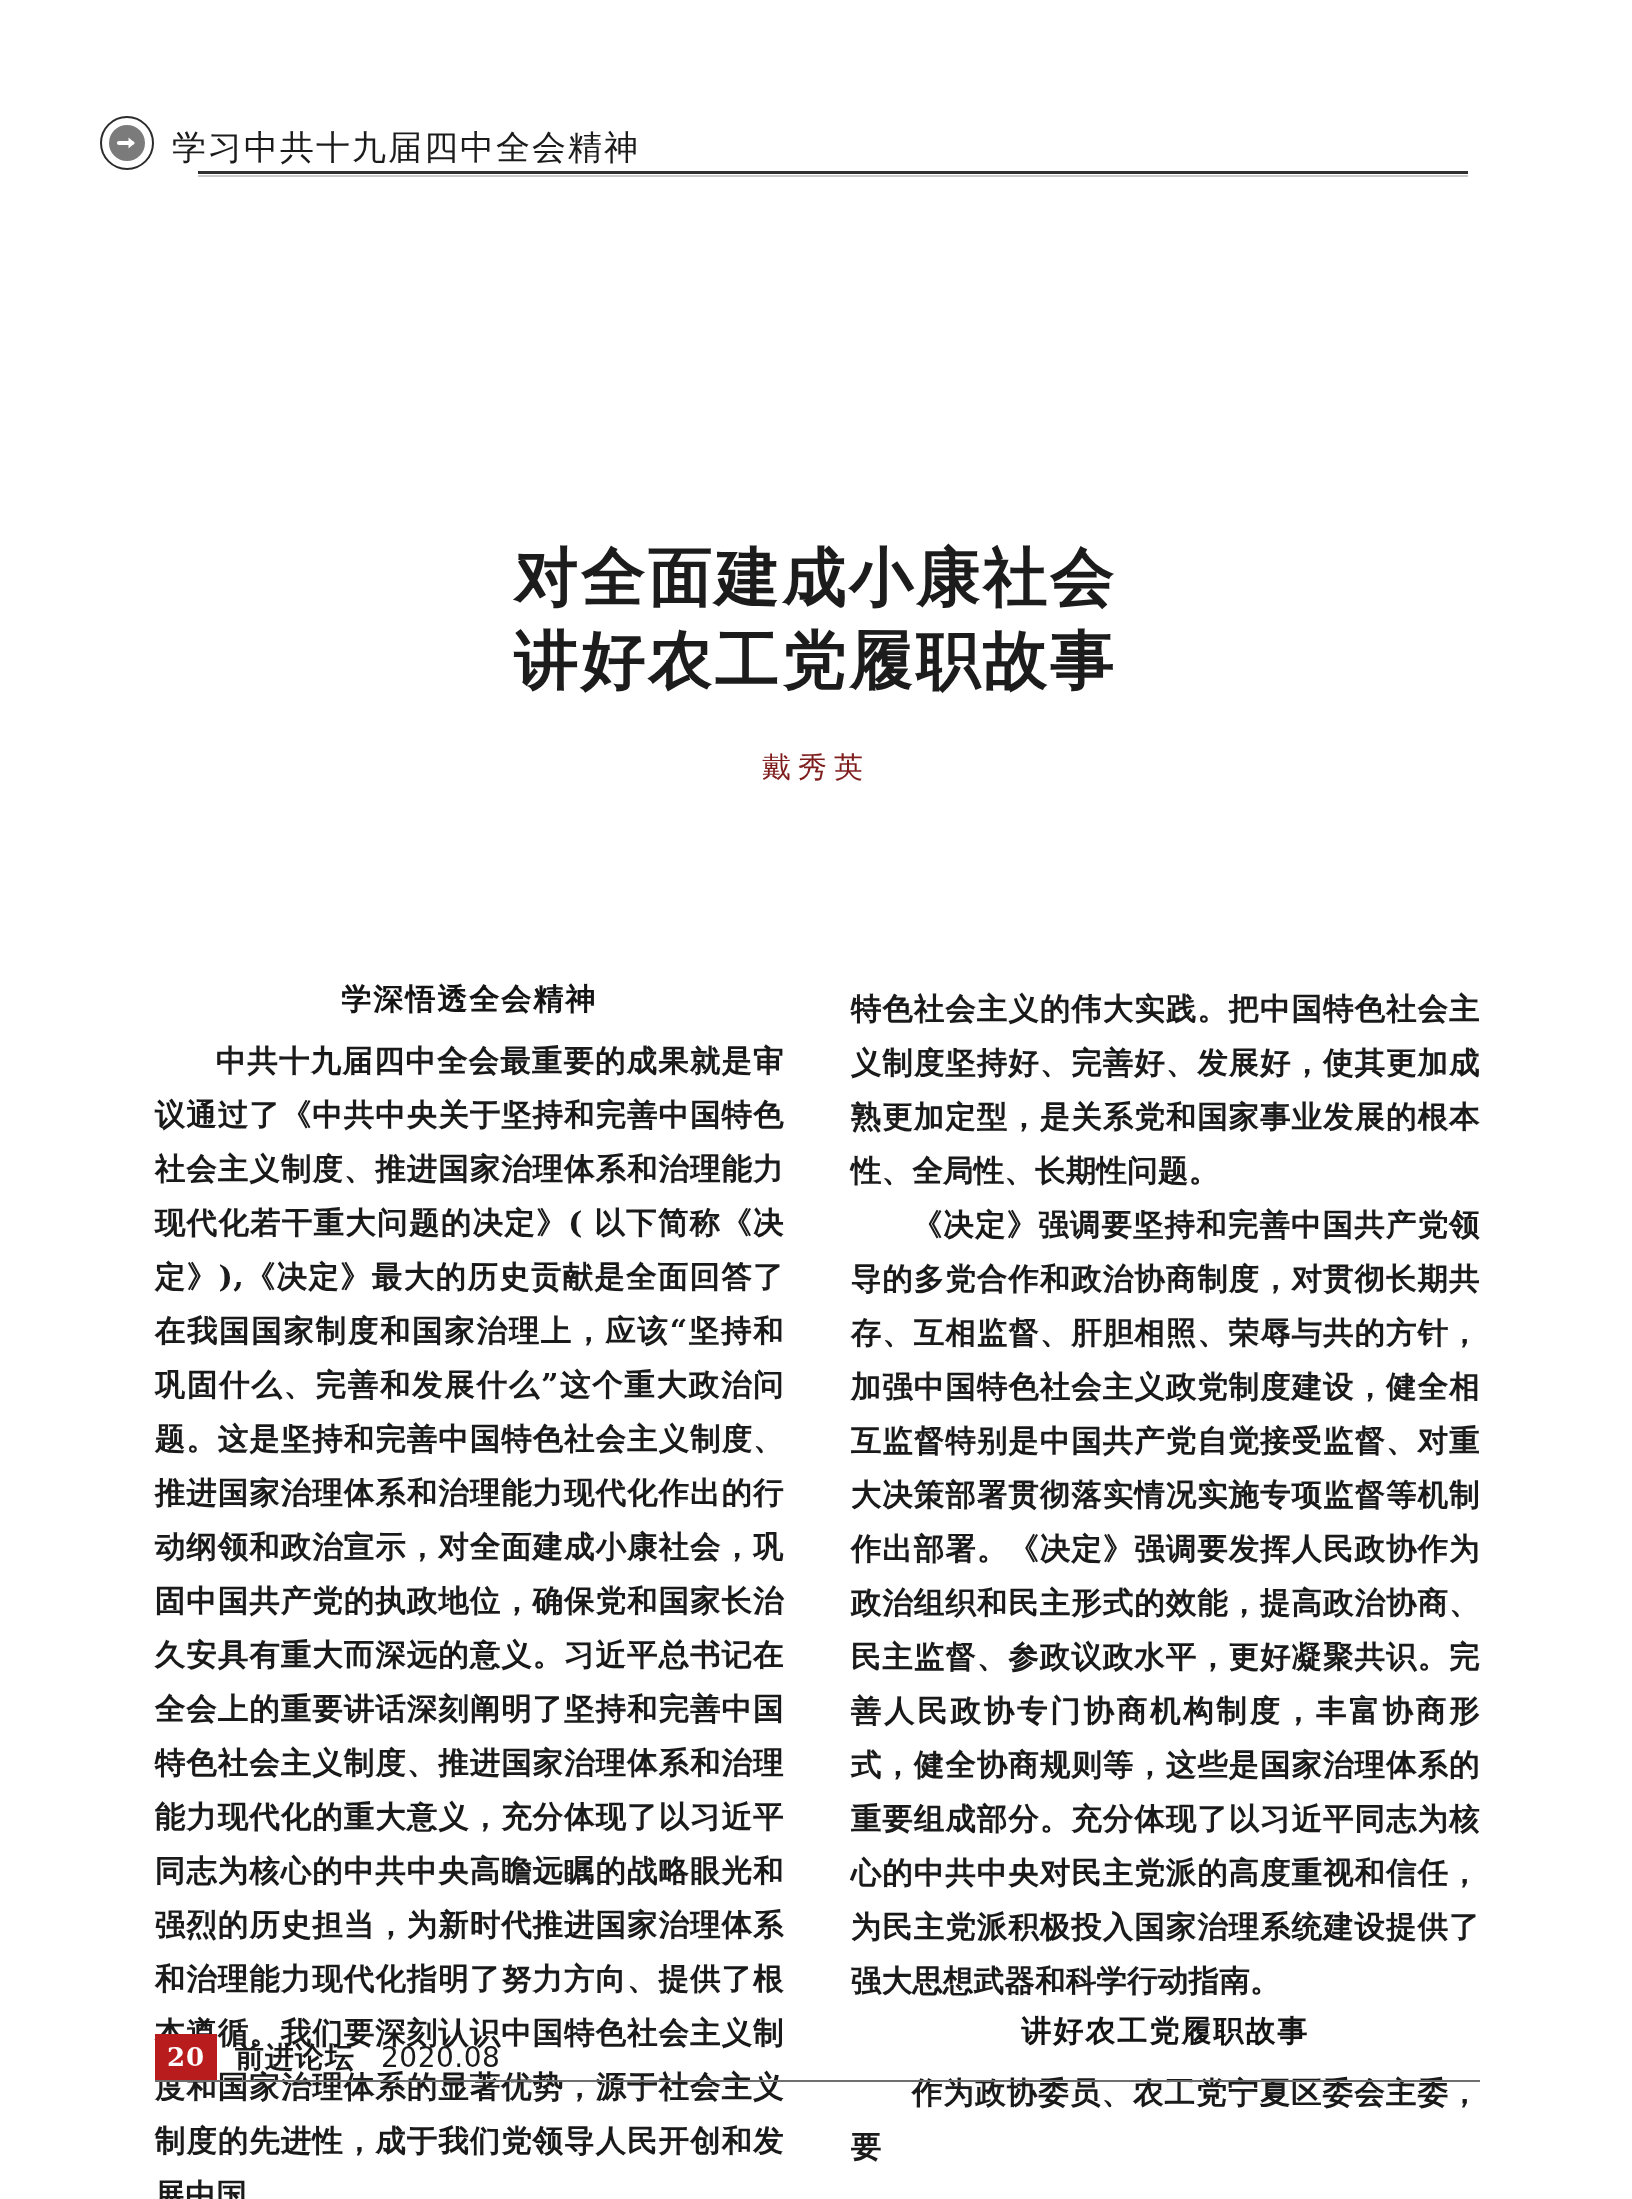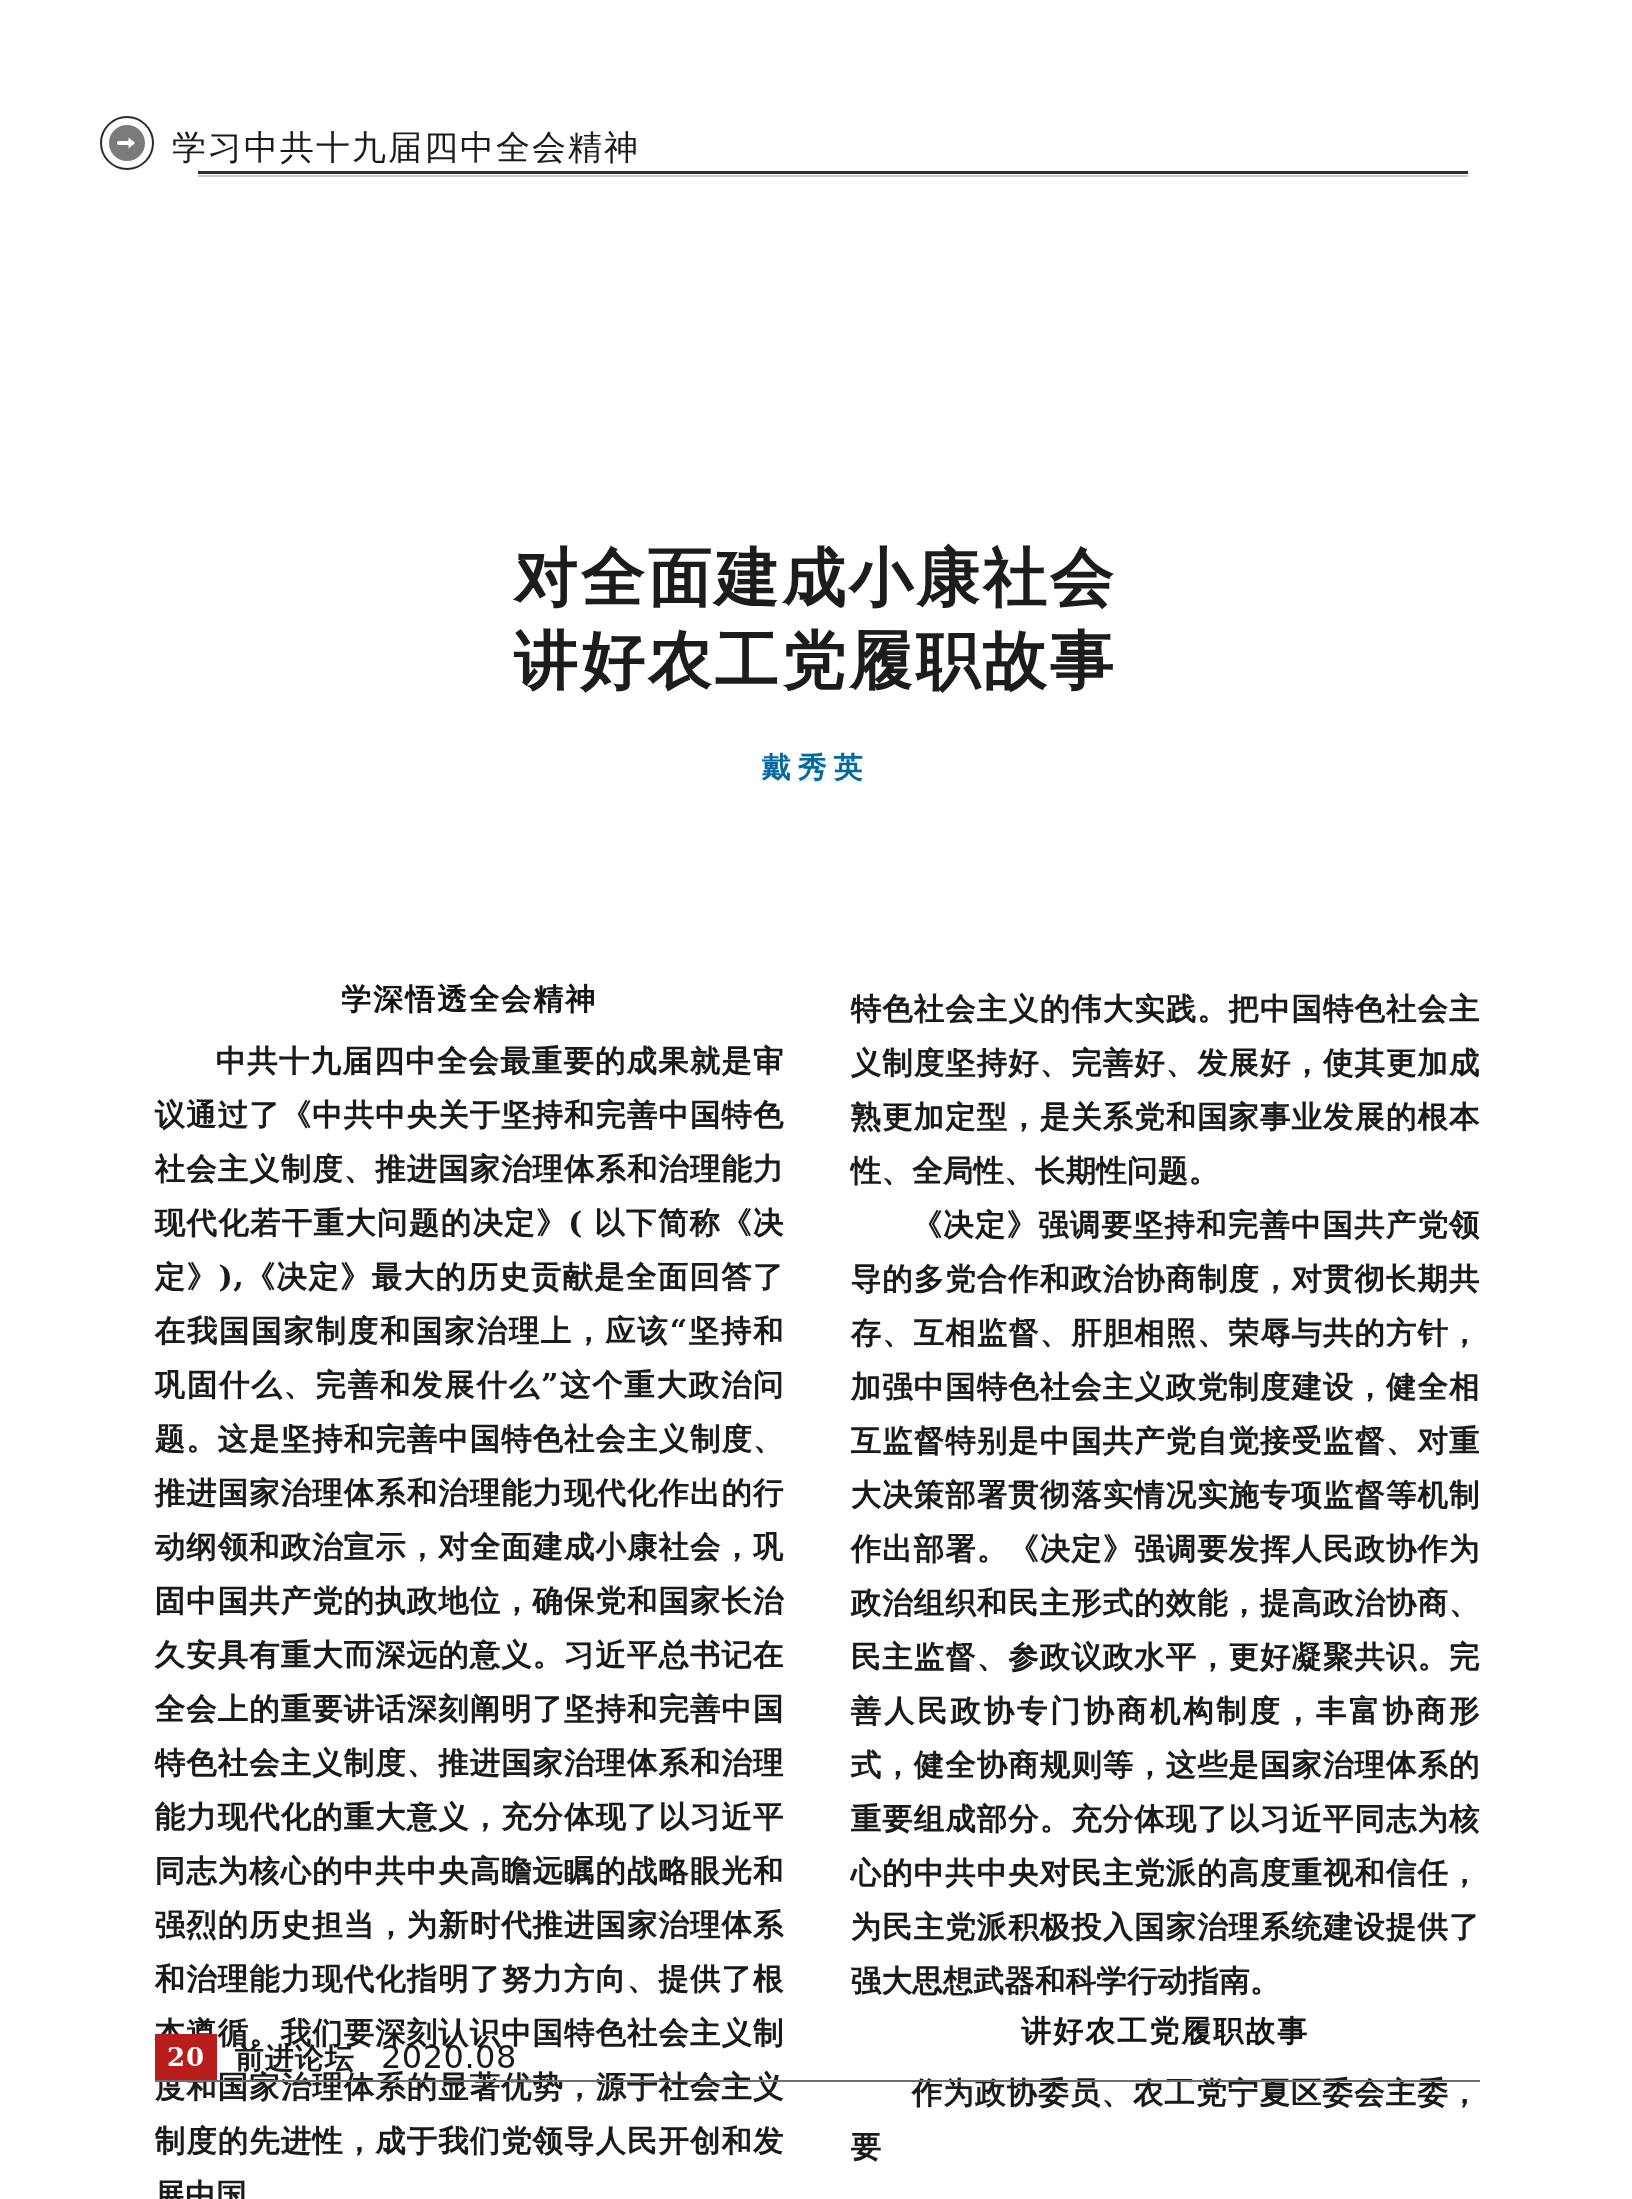--- a/index.html
+++ b/index.html
@@ -91,24 +91,24 @@
     font-family: "DejaVu Sans", "Liberation Sans", sans-serif;
     font-weight: bold;
     font-size: 64px;
     line-height: 1.30;
     letter-spacing: 3px;
     color: #1c1c1c;
   }
   .byline {
     margin-top: 46px;
     font-family: "DejaVu Sans", "Liberation Sans", sans-serif;
-    font-weight: bold;
+    font-weight: normal;
     font-size: 29px;
     letter-spacing: 7px;
-    color: #0369a1;
+    color: #7f1d1d;
   }
 
   
   .body-area {
     position: absolute;
     left: 155px;
     top: 965px;
     width: 1325px;
     height: 1030px;
     display: flex;
@@ -184,21 +184,21 @@
   }
   .pub-name {
     font-family: "DejaVu Serif", "Liberation Serif", serif;
     font-weight: bold;
     font-size: 29px;
     letter-spacing: 1px;
     color: #1a1a1a;
   }
   .pub-date {
     font-family: "DejaVu Sans", "Liberation Sans", sans-serif;
-    font-size: 32px;
+    font-size: 28px;
     letter-spacing: 0.5px;
     color: #1a1a1a;
   }
 </style>
 </head>
 <body>
 
 <div class="page">
 
   <div class="running-head">

